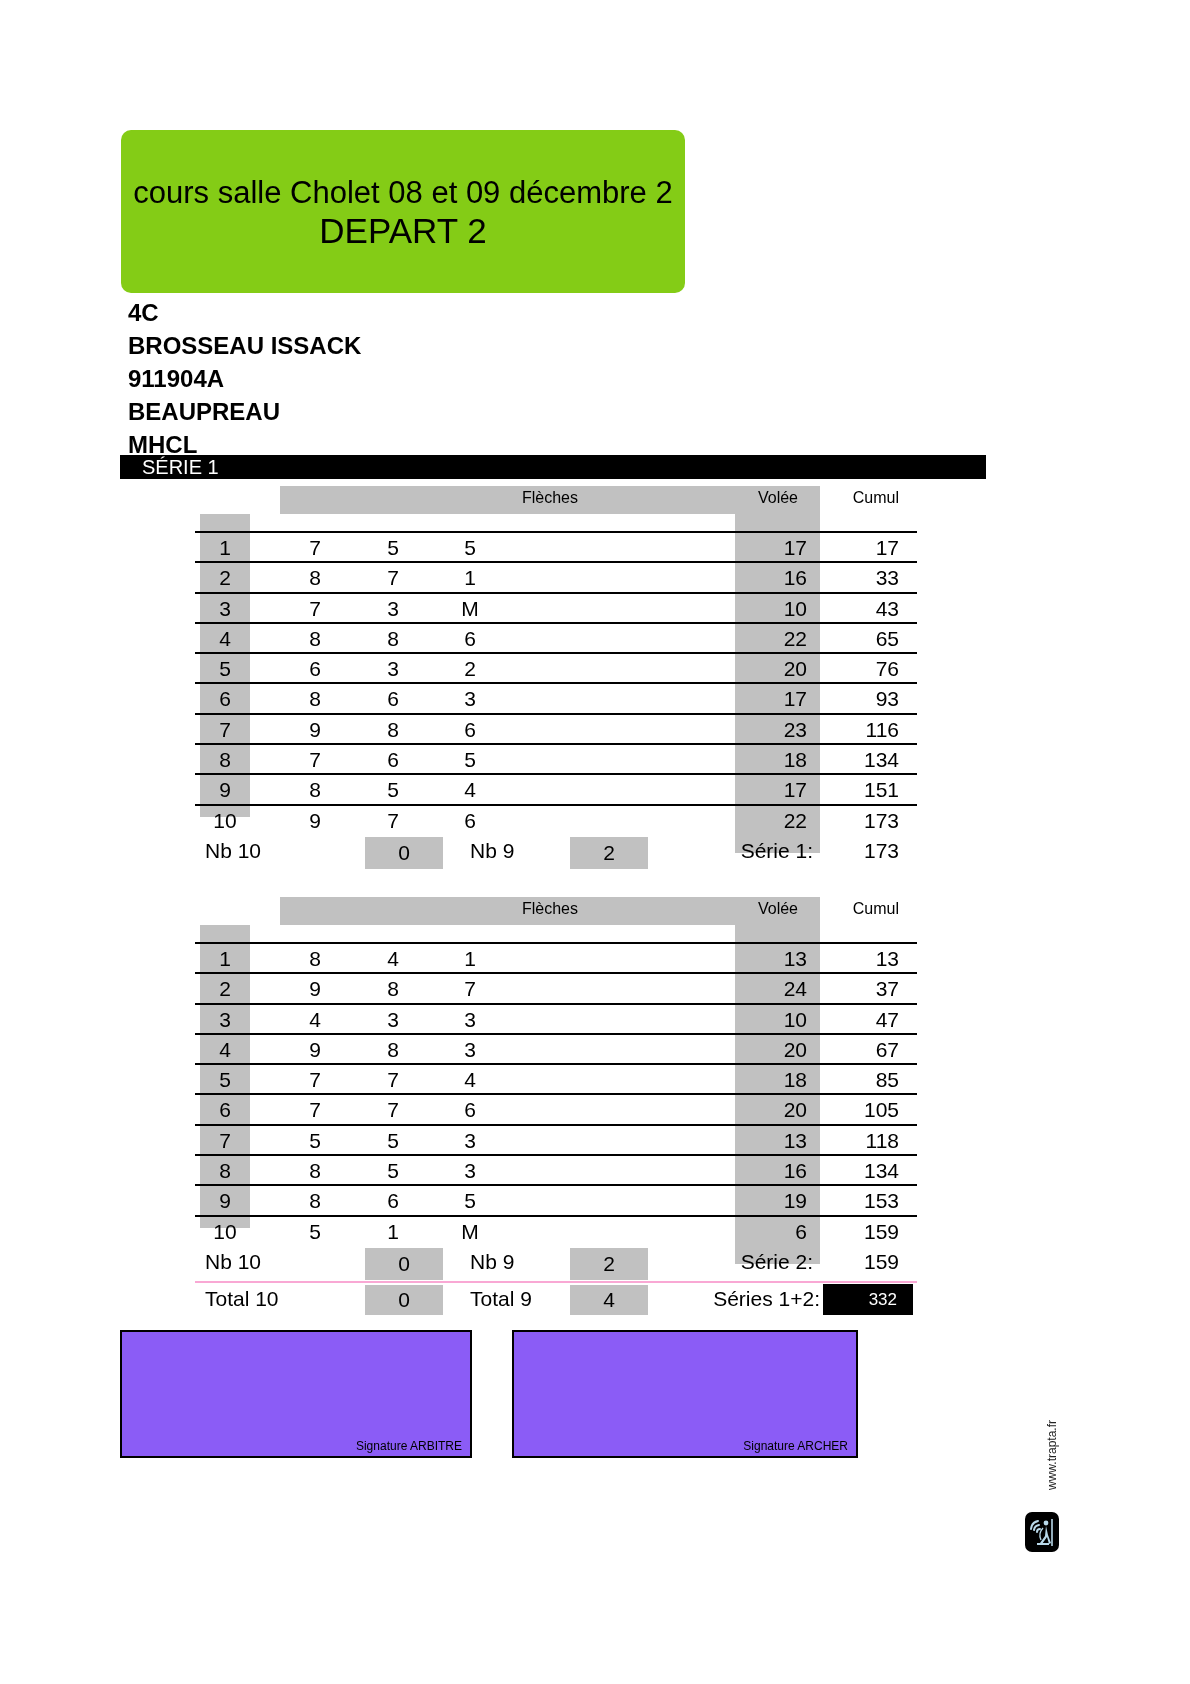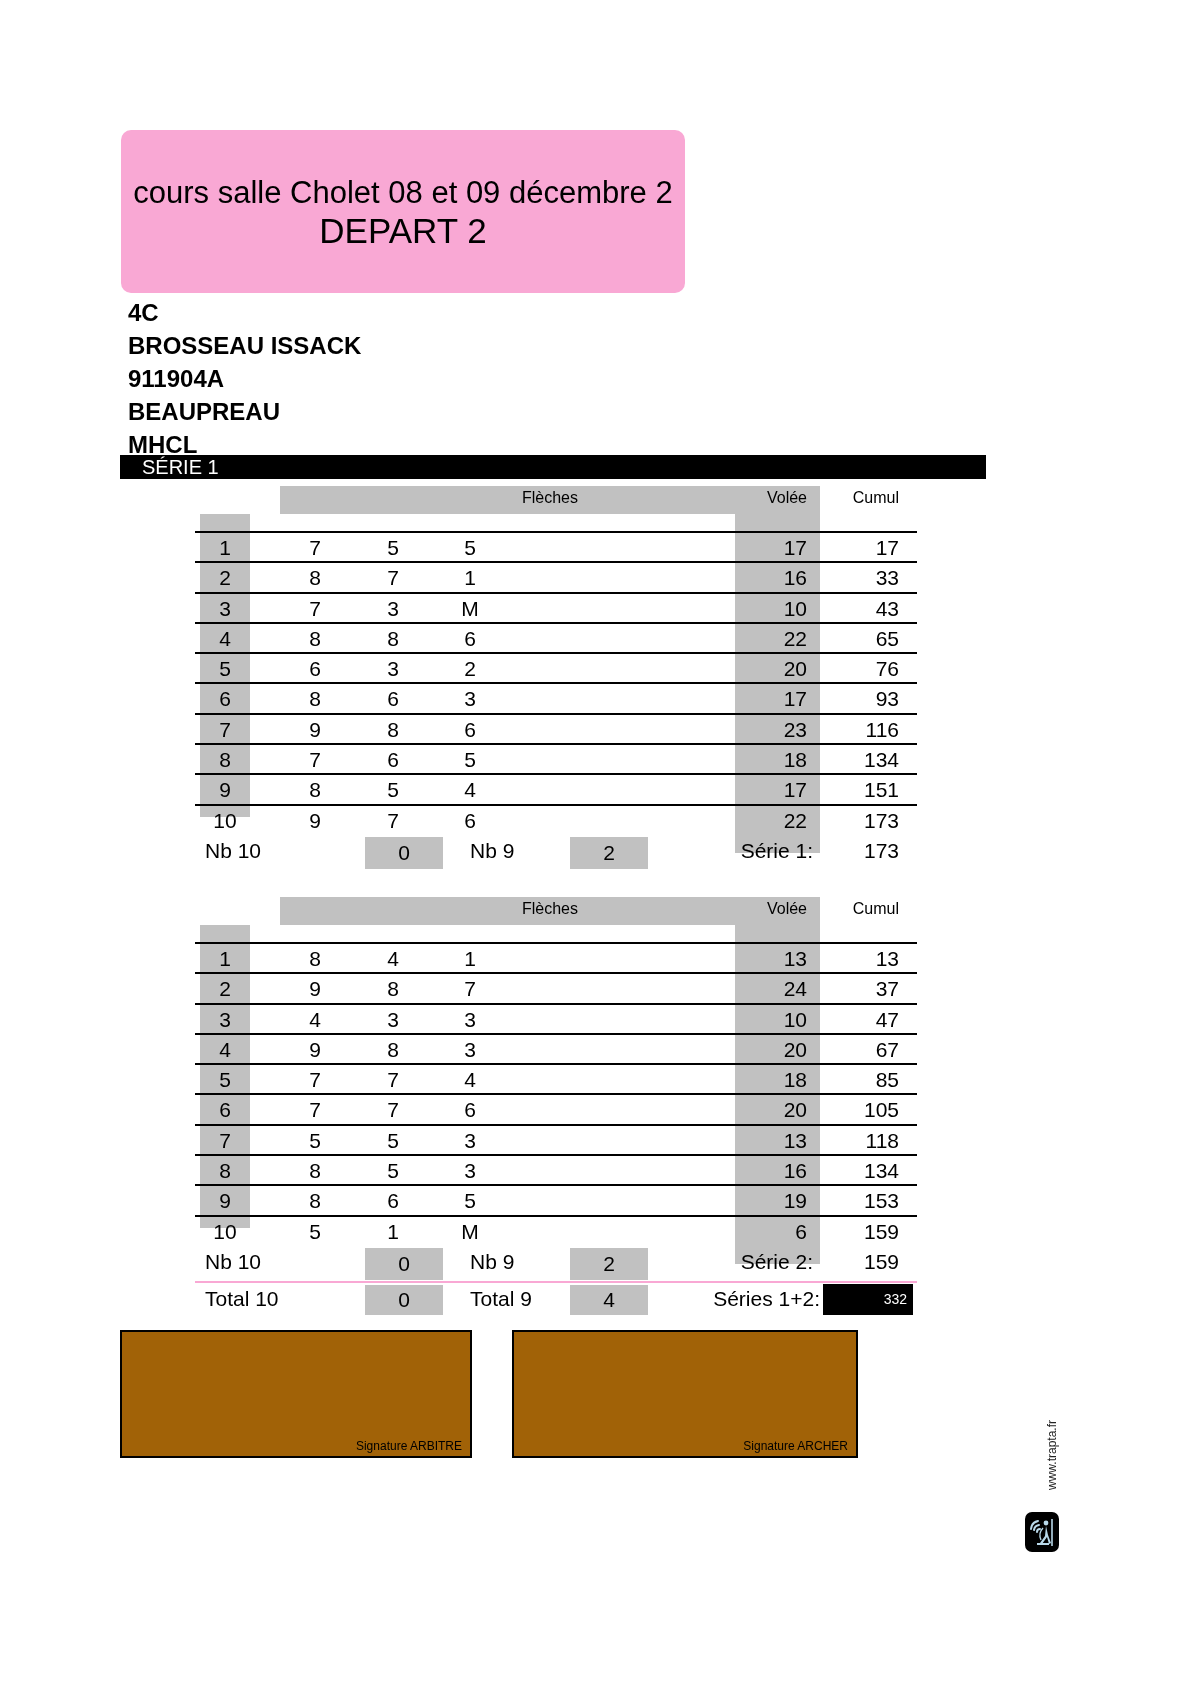--- a/index.html
+++ b/index.html
@@ -2,41 +2,41 @@
 <html><head>
 <meta charset="utf-8">
 <style>
   html,body{margin:0;padding:0;background:#fff;}
   *{box-sizing:border-box;}
   .page{position:relative;width:1190px;height:1684px;background:#fff;overflow:hidden;
         font-family:"Liberation Sans","DejaVu Sans",sans-serif;color:#000;}
 
   
   .header-box{position:absolute;left:121px;top:130px;width:564px;height:163px;
-              background:#f9a8d4;border-radius:10px;overflow:hidden;
+              background:#84cc16;border-radius:10px;overflow:hidden;
               display:flex;flex-direction:column;align-items:center;justify-content:center;}
   .header-title{font-size:31px;white-space:nowrap;line-height:38px;}
   .header-sub{font-size:35px;line-height:38px;}
 
   
   .archer-info{position:absolute;left:128px;top:296px;font-size:24px;line-height:33px;font-weight:bold;}
 
   
   .series-bar{position:absolute;left:120px;width:866px;height:24px;background:#000;color:#ffffff;
               font-size:20px;display:flex;align-items:center;padding-left:22px;}
   .bar-1{top:455px;} .bar-2{top:866px;}
 
   
   .series-table{position:absolute;left:195px;width:722px;}
   .table-1{top:486px;} .table-2{top:897px;}
   .thead{position:relative;height:45px;font-size:16px;}
   .head-band{position:absolute;left:85px;top:0;width:540px;height:28px;background:#c1c1c1;}
   .th{position:absolute;top:3px;}
   .th-fleches{left:85px;width:540px;text-align:center;}
-  .th-volee{left:540px;width:85px;text-align:right;padding-right:13px;}
+  .th-volee{left:540px;width:85px;text-align:right;padding-right:22px;}
   .th-cumul{left:630px;width:78px;text-align:right;padding-right:4px;}
 
   .col-shade{position:absolute;background:#c1c1c1;}
   .shade-num{left:5px;top:28px;width:50px;height:303px;}
   .shade-volee{left:540px;top:28px;width:85px;height:339px;}
 
   .rows{position:relative;}
   .row{position:relative;height:30.3px;border-top:2px solid #000;font-size:21px;}
   .cell{position:absolute;top:0;line-height:29px;}
   .c-num{left:5px;width:50px;text-align:center;}
@@ -55,24 +55,24 @@
   .serie-label{left:540px;width:85px;text-align:right;padding-right:7px;}
   .serie-total{left:630px;width:78px;text-align:right;padding-right:4px;}
 
   .total-row{position:relative;height:34px;border-top:2px solid #f9a8d4;font-size:21px;}
   .t-item{position:absolute;top:4px;}
   .total10-label{left:10px;} .total9-label{left:275px;}
   .t-box{position:absolute;top:2px;width:78px;height:30px;background:#c1c1c1;
          text-align:center;line-height:30px;}
   .grand-label{left:380px;width:245px;text-align:right;}
   .grand-box{position:absolute;left:628px;top:1px;width:90px;height:31px;background:#000;
-             color:#fff;text-align:right;padding-right:6px;line-height:31px;font-size:14px;}
-
-  
-  .sig-box{position:absolute;top:1330px;height:128px;border:2px solid #000;background:#a16207;}
+             color:#fff;text-align:right;padding-right:16px;line-height:31px;font-size:17px;}
+
+  
+  .sig-box{position:absolute;top:1330px;height:128px;border:2px solid #000;background:#8b5cf6;}
   .sig-arbitre{left:120px;width:352px;}
   .sig-archer{left:512px;width:346px;}
   .sig-label{position:absolute;right:8px;bottom:3px;font-size:12px;}
 
   
   .website{position:absolute;left:1002px;top:1448px;width:100px;height:14px;
            font-size:12px;text-align:center;transform:rotate(-90deg);color:#222;}
   .trapta-icon{position:absolute;left:1025px;top:1512px;width:34px;height:40px;}
 </style>
 </head>

